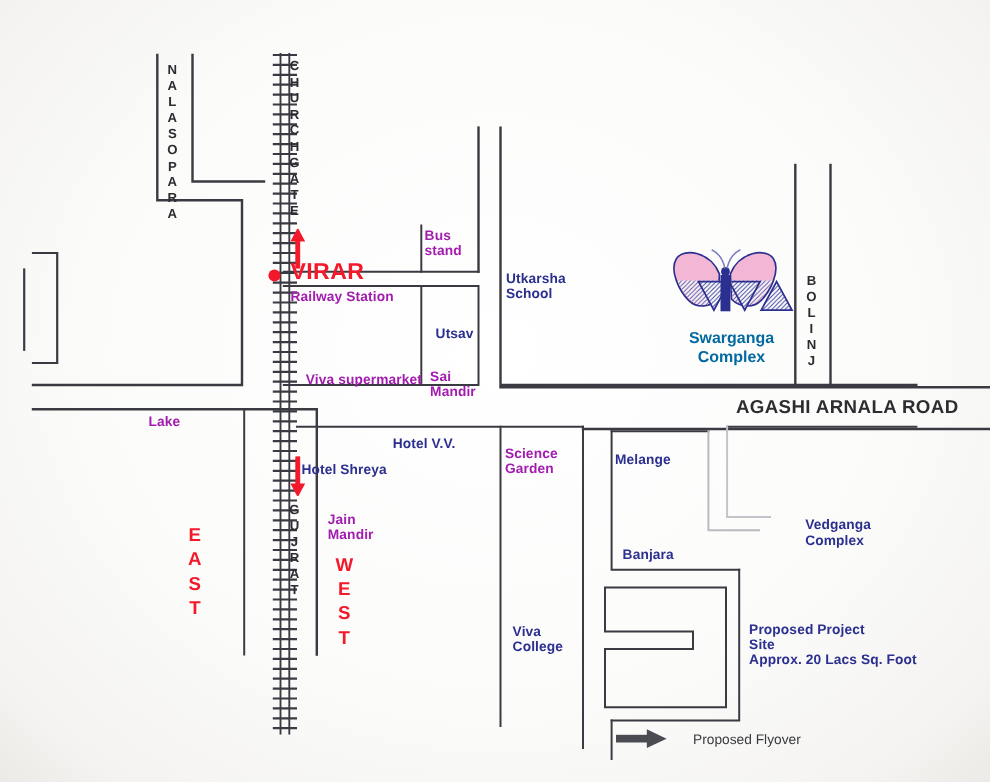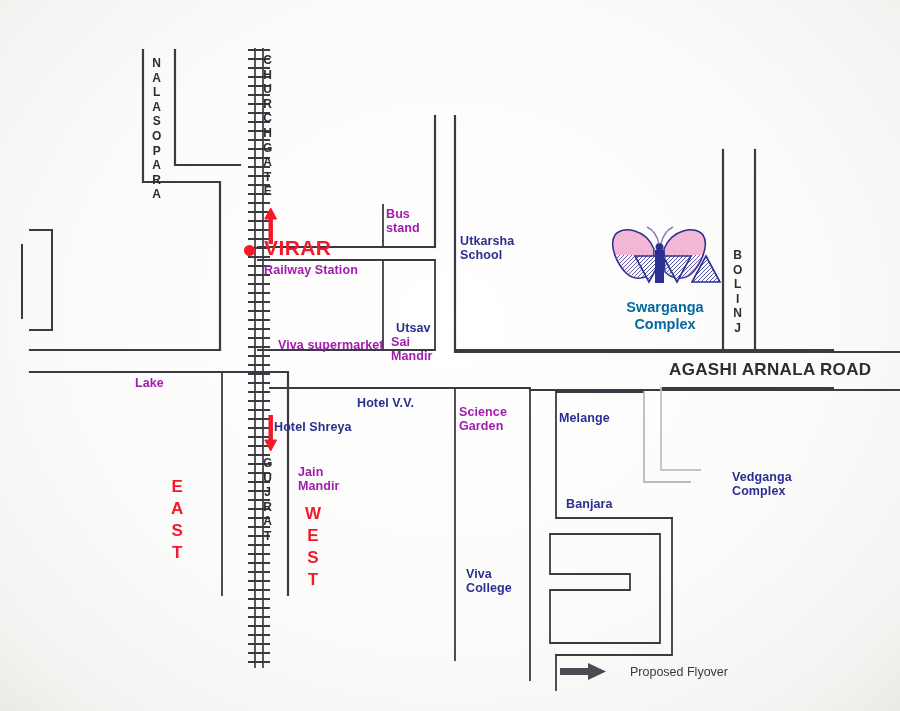--- a/index.html
+++ b/index.html
@@ -296,40 +296,43 @@
     </g>
   </svg>
 
   <div class="dot" style="left:244px;top:245px;"></div>
 
   <div class="virar-title" style="left:264px;top:236px;">VIRAR</div>
   <div class="lbl dark" style="left:264px;top:263px;font-size:12.5px;">Railway Station</div>
 
   <div class="lbl dark multi" style="left:386px;top:207px;">Bus
 stand</div>
-  <div class="lbl blue multi" style="left:460px;top:234px;">Utkarsha
+  <div class="lbl blue multi" style="left:460px;top:246px;">Utkarsha
 School</div>
-  <div class="lbl blue" style="left:396px;top:296px;margin-top:25px;">Utsav</div>
+  <div class="lbl blue" style="left:396px;top:296px;">Utsav</div>
   <div class="lbl dark multi" style="left:391px;top:335px;">Sai
 Mandir</div>
   <div class="lbl dark" style="left:278px;top:338px;">Viva supermarket</div>
   <div class="lbl dark" style="left:135px;top:376px;">Lake</div>
   <div class="lbl blue" style="left:357px;top:396px;">Hotel V.V.</div>
   <div class="lbl blue" style="left:274px;top:420px;">Hotel Shreya</div>
   <div class="lbl dark multi" style="left:298px;top:465px;">Jain
 Mandir</div>
   <div class="lbl dark multi" style="left:459px;top:405px;">Science
 Garden</div>
   <div class="lbl blue multi" style="left:466px;top:567px;">Viva
 College</div>
   <div class="lbl blue" style="left:559px;top:411px;">Melange</div>
   <div class="lbl blue" style="left:566px;top:497px;">Banjara</div>
   <div class="lbl blue multi" style="left:696px;top:470px;margin-left:36px;">Vedganga
 Complex</div>
 
+  <div class="lbl blue multi" style="left:681px;top:565px;">Proposed Project
+Site
+Approx. 20 Lacs Sq. Foot</div>
 
   <div class="road-name" style="left:669px;top:360px;">AGASHI ARNALA ROAD</div>
 
   <svg width="48" height="20" style="position:absolute;left:560px;top:662px;">
     <g fill="#4b4b53">
       <rect x="0" y="6" width="30" height="7"></rect>
       <polygon points="46,9.5 28,1 28,18"></polygon>
     </g>
   </svg>
   <div class="flyover-label" style="left:630px;top:665px;">Proposed Flyover</div>

